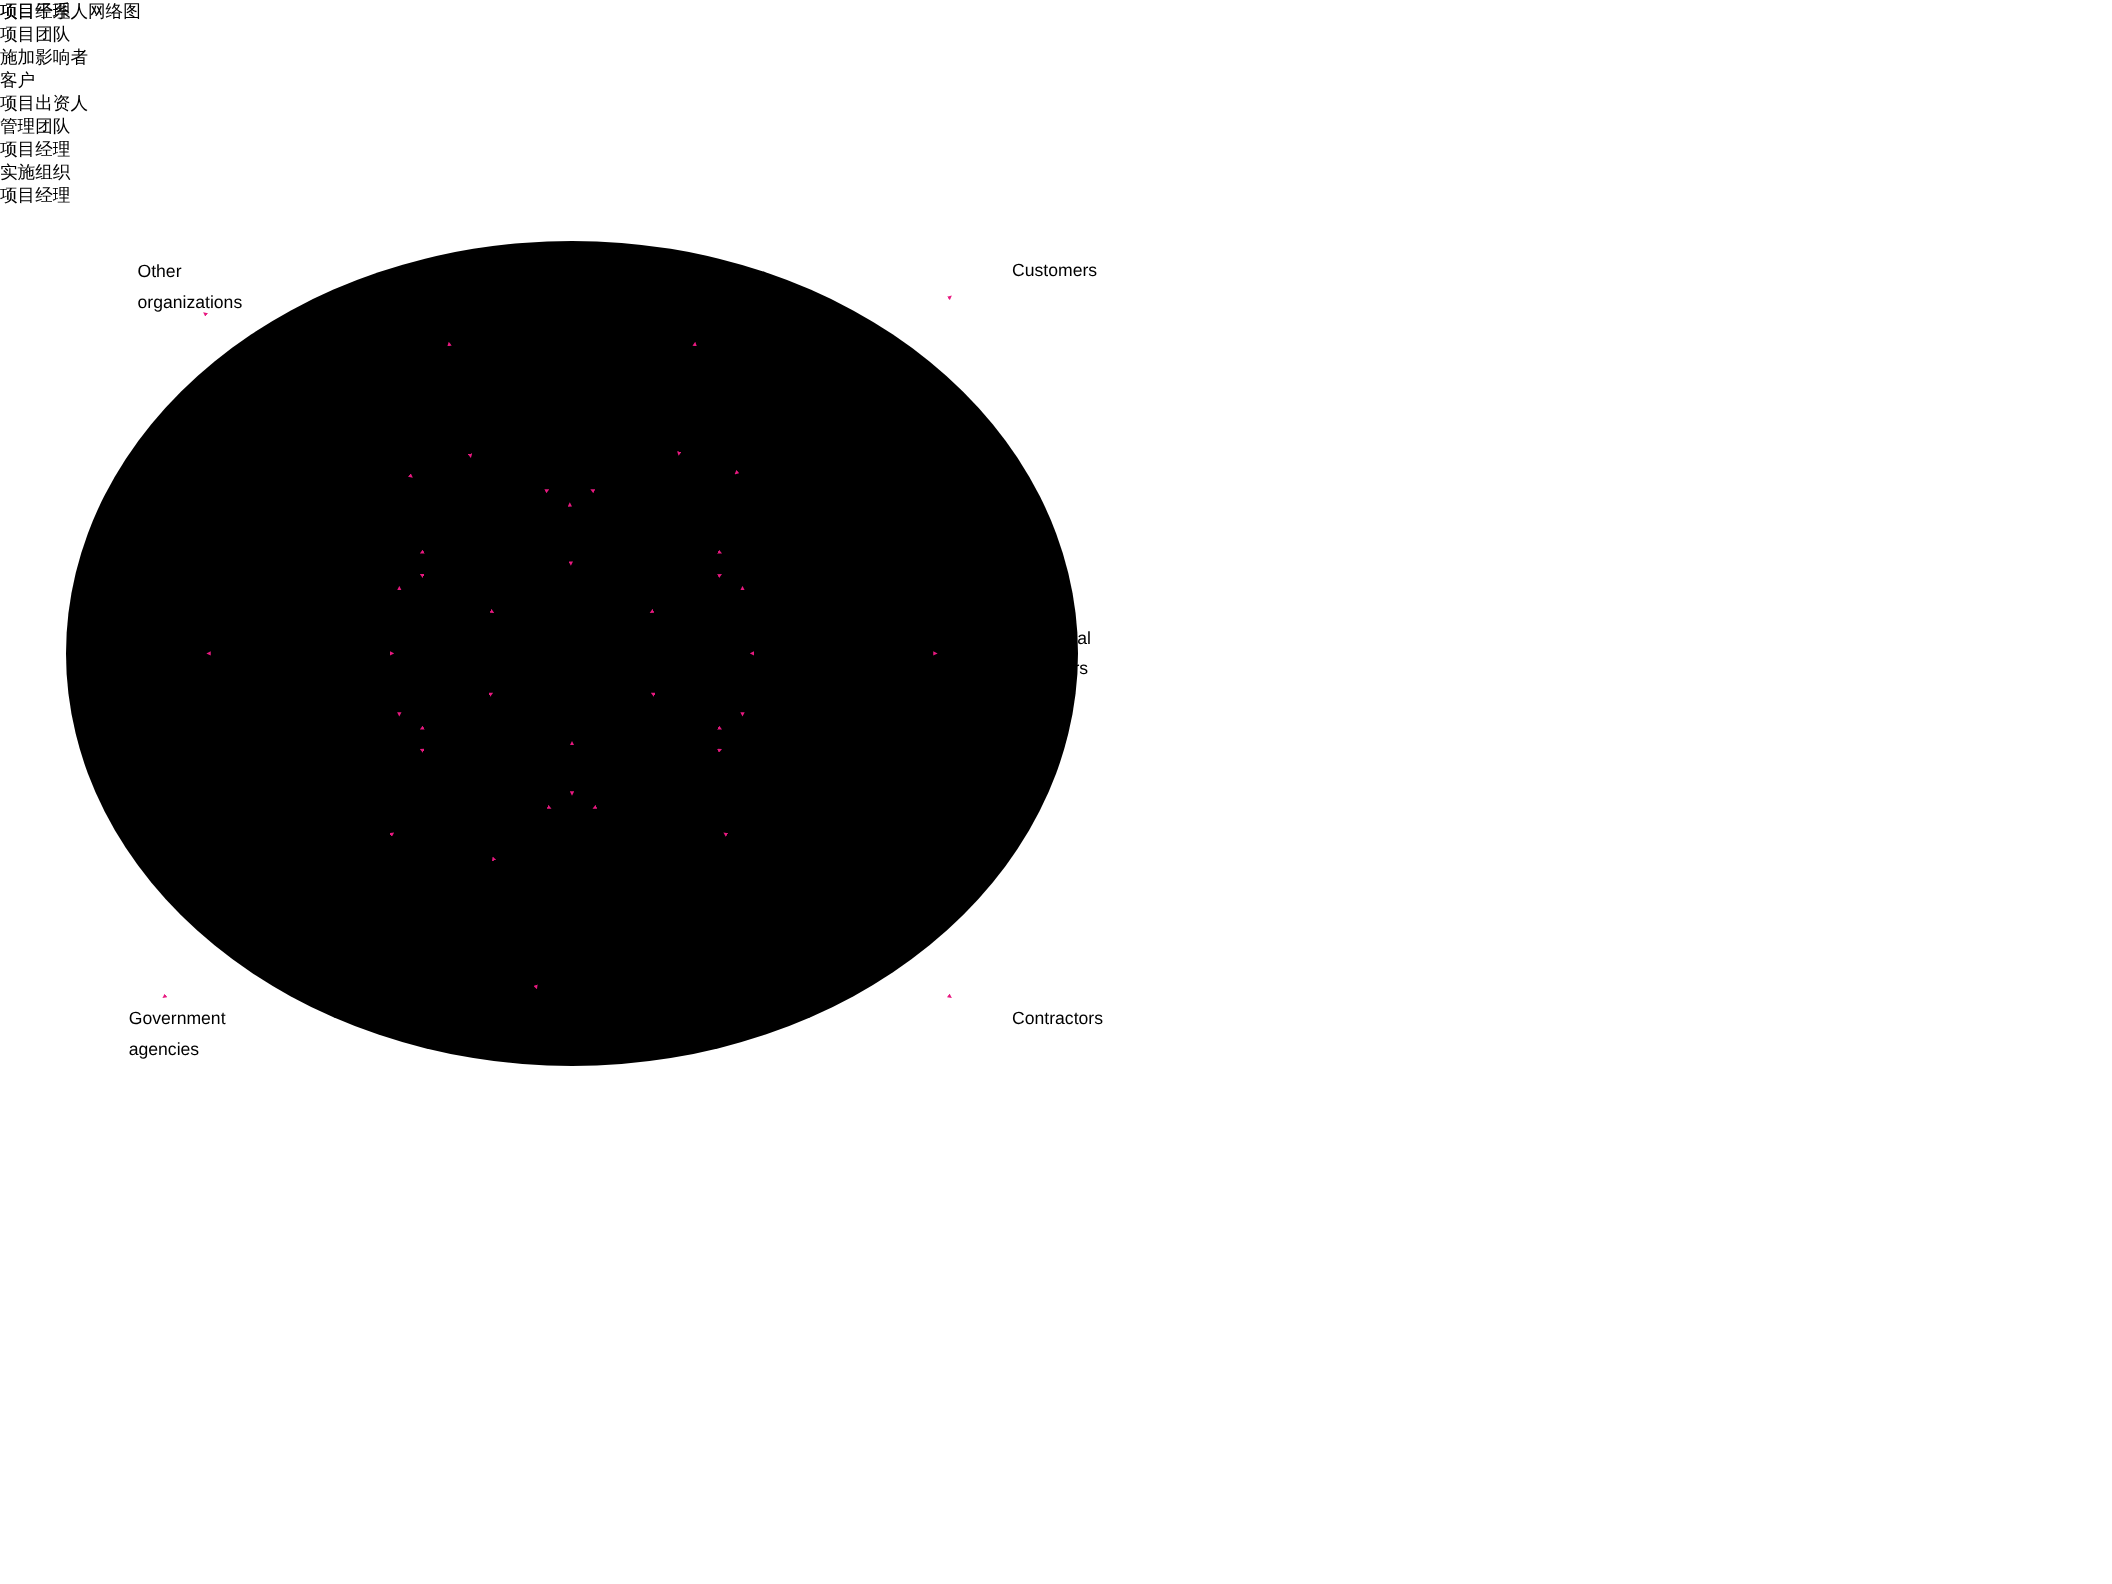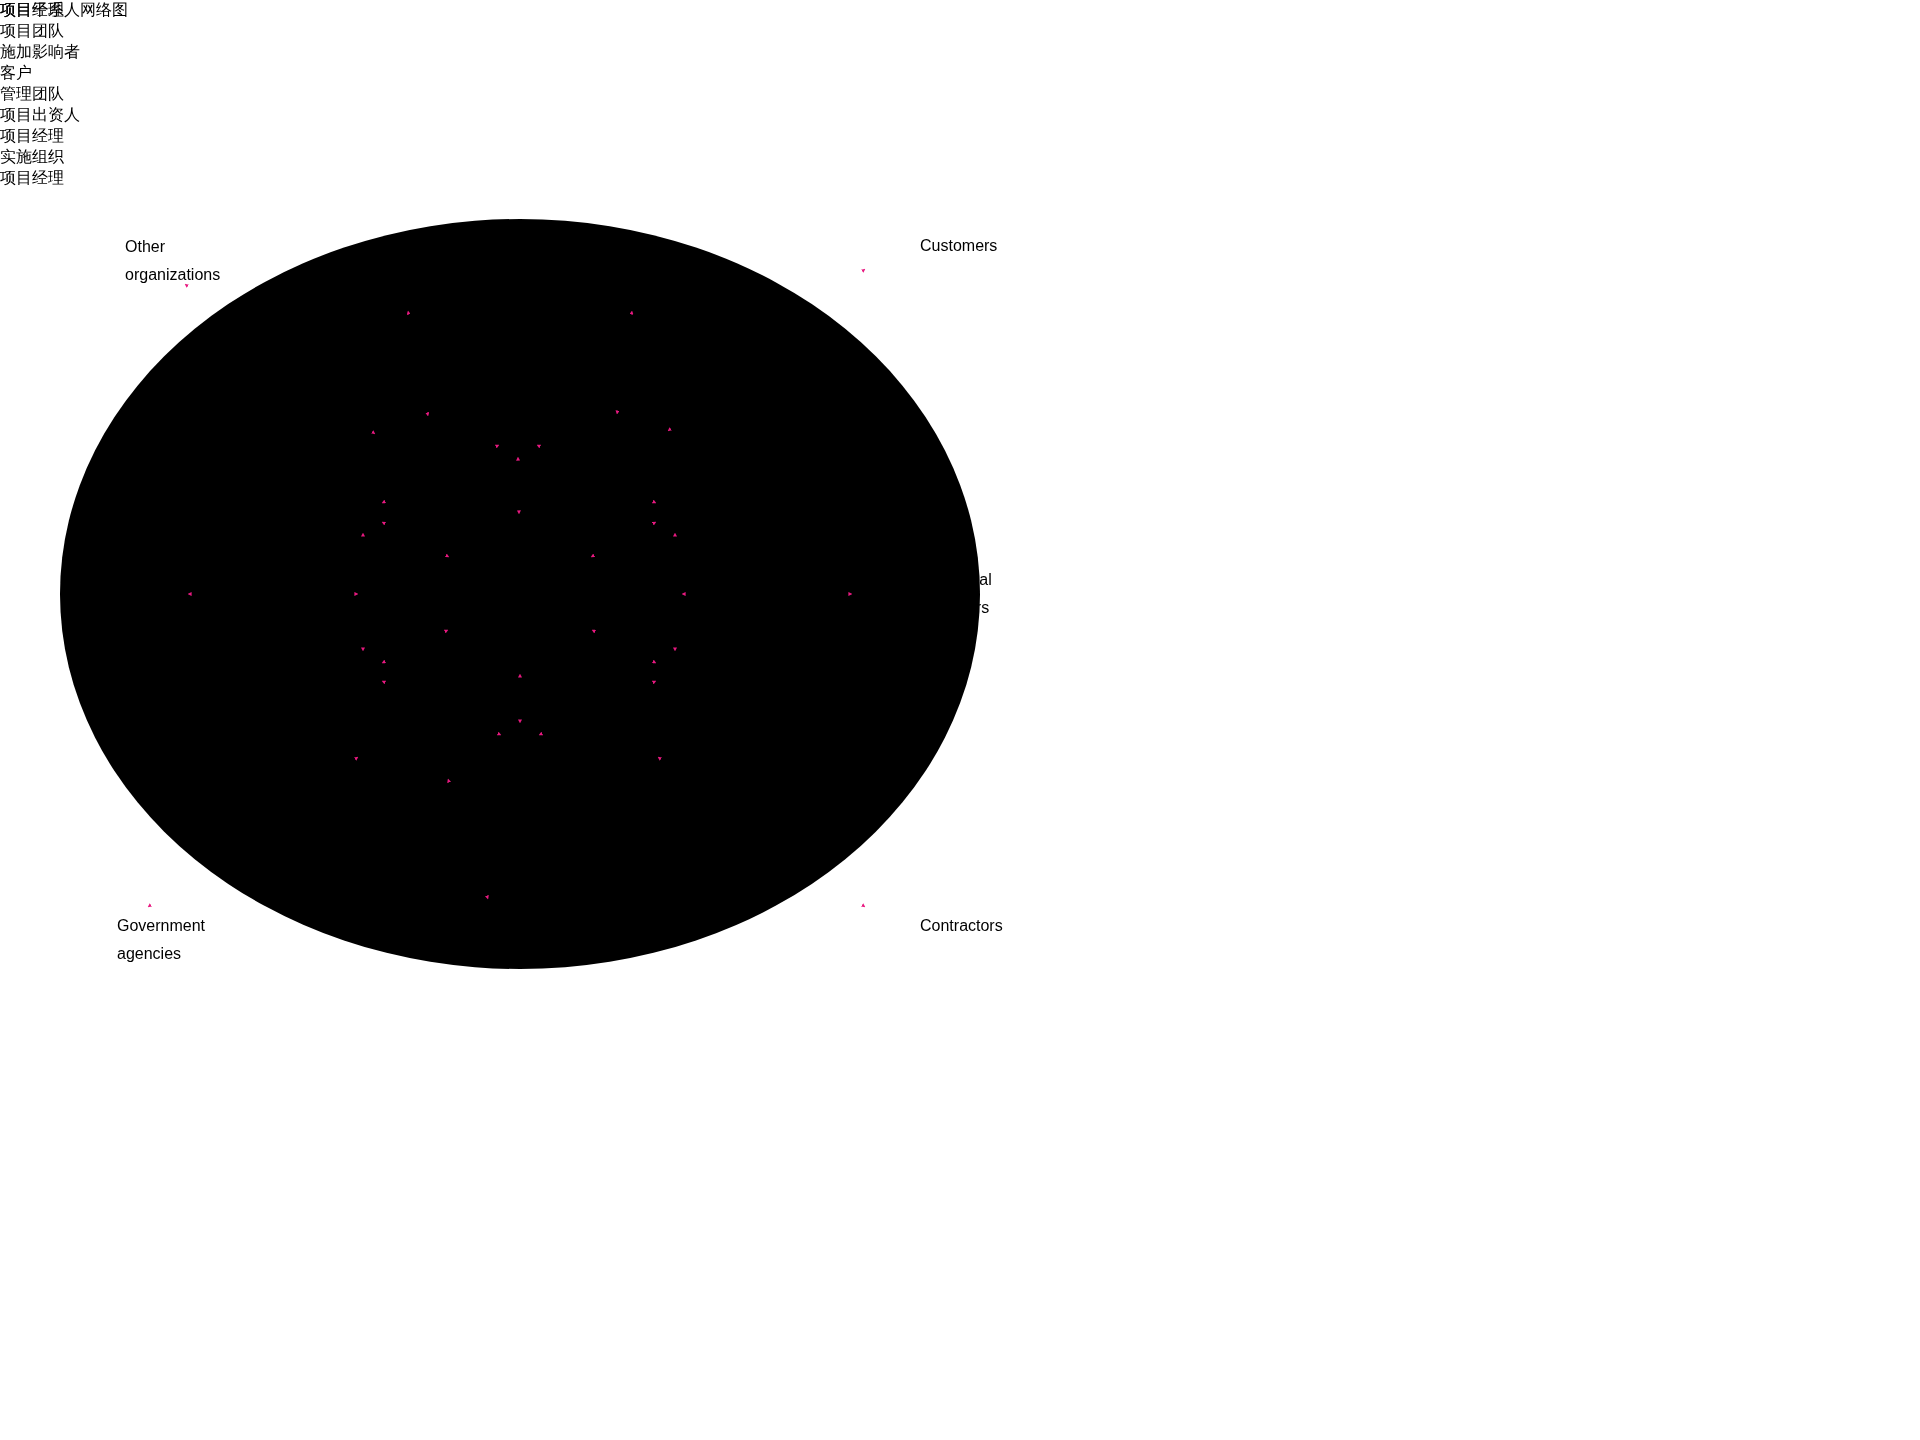--- a/index.html
+++ b/index.html
@@ -94,25 +94,25 @@
     <div class="bullet-item">
       <span class="bullet-icon"><i></i><i></i><i></i><i></i></span>
       <span class="bullet-label">施加影响者</span>
     </div>
     <div class="bullet-item">
       <span class="bullet-icon"><i></i><i></i><i></i><i></i></span>
       <span class="bullet-label">客户</span>
     </div>
     <div class="bullet-item">
       <span class="bullet-icon"><i></i><i></i><i></i><i></i></span>
+      <span class="bullet-label">项目出资人</span>
+    </div>
+    <div class="bullet-item">
+      <span class="bullet-icon"><i></i><i></i><i></i><i></i></span>
       <span class="bullet-label">管理团队</span>
-    </div>
-    <div class="bullet-item">
-      <span class="bullet-icon"><i></i><i></i><i></i><i></i></span>
-      <span class="bullet-label">项目出资人</span>
     </div>
     <div class="bullet-item">
       <span class="bullet-icon"><i></i><i></i><i></i><i></i></span>
       <span class="bullet-label">项目经理</span>
     </div>
     <div class="bullet-item">
       <span class="bullet-icon"><i></i><i></i><i></i><i></i></span>
       <span class="bullet-label">实施组织</span>
     </div>
     <div class="bullet-item">

